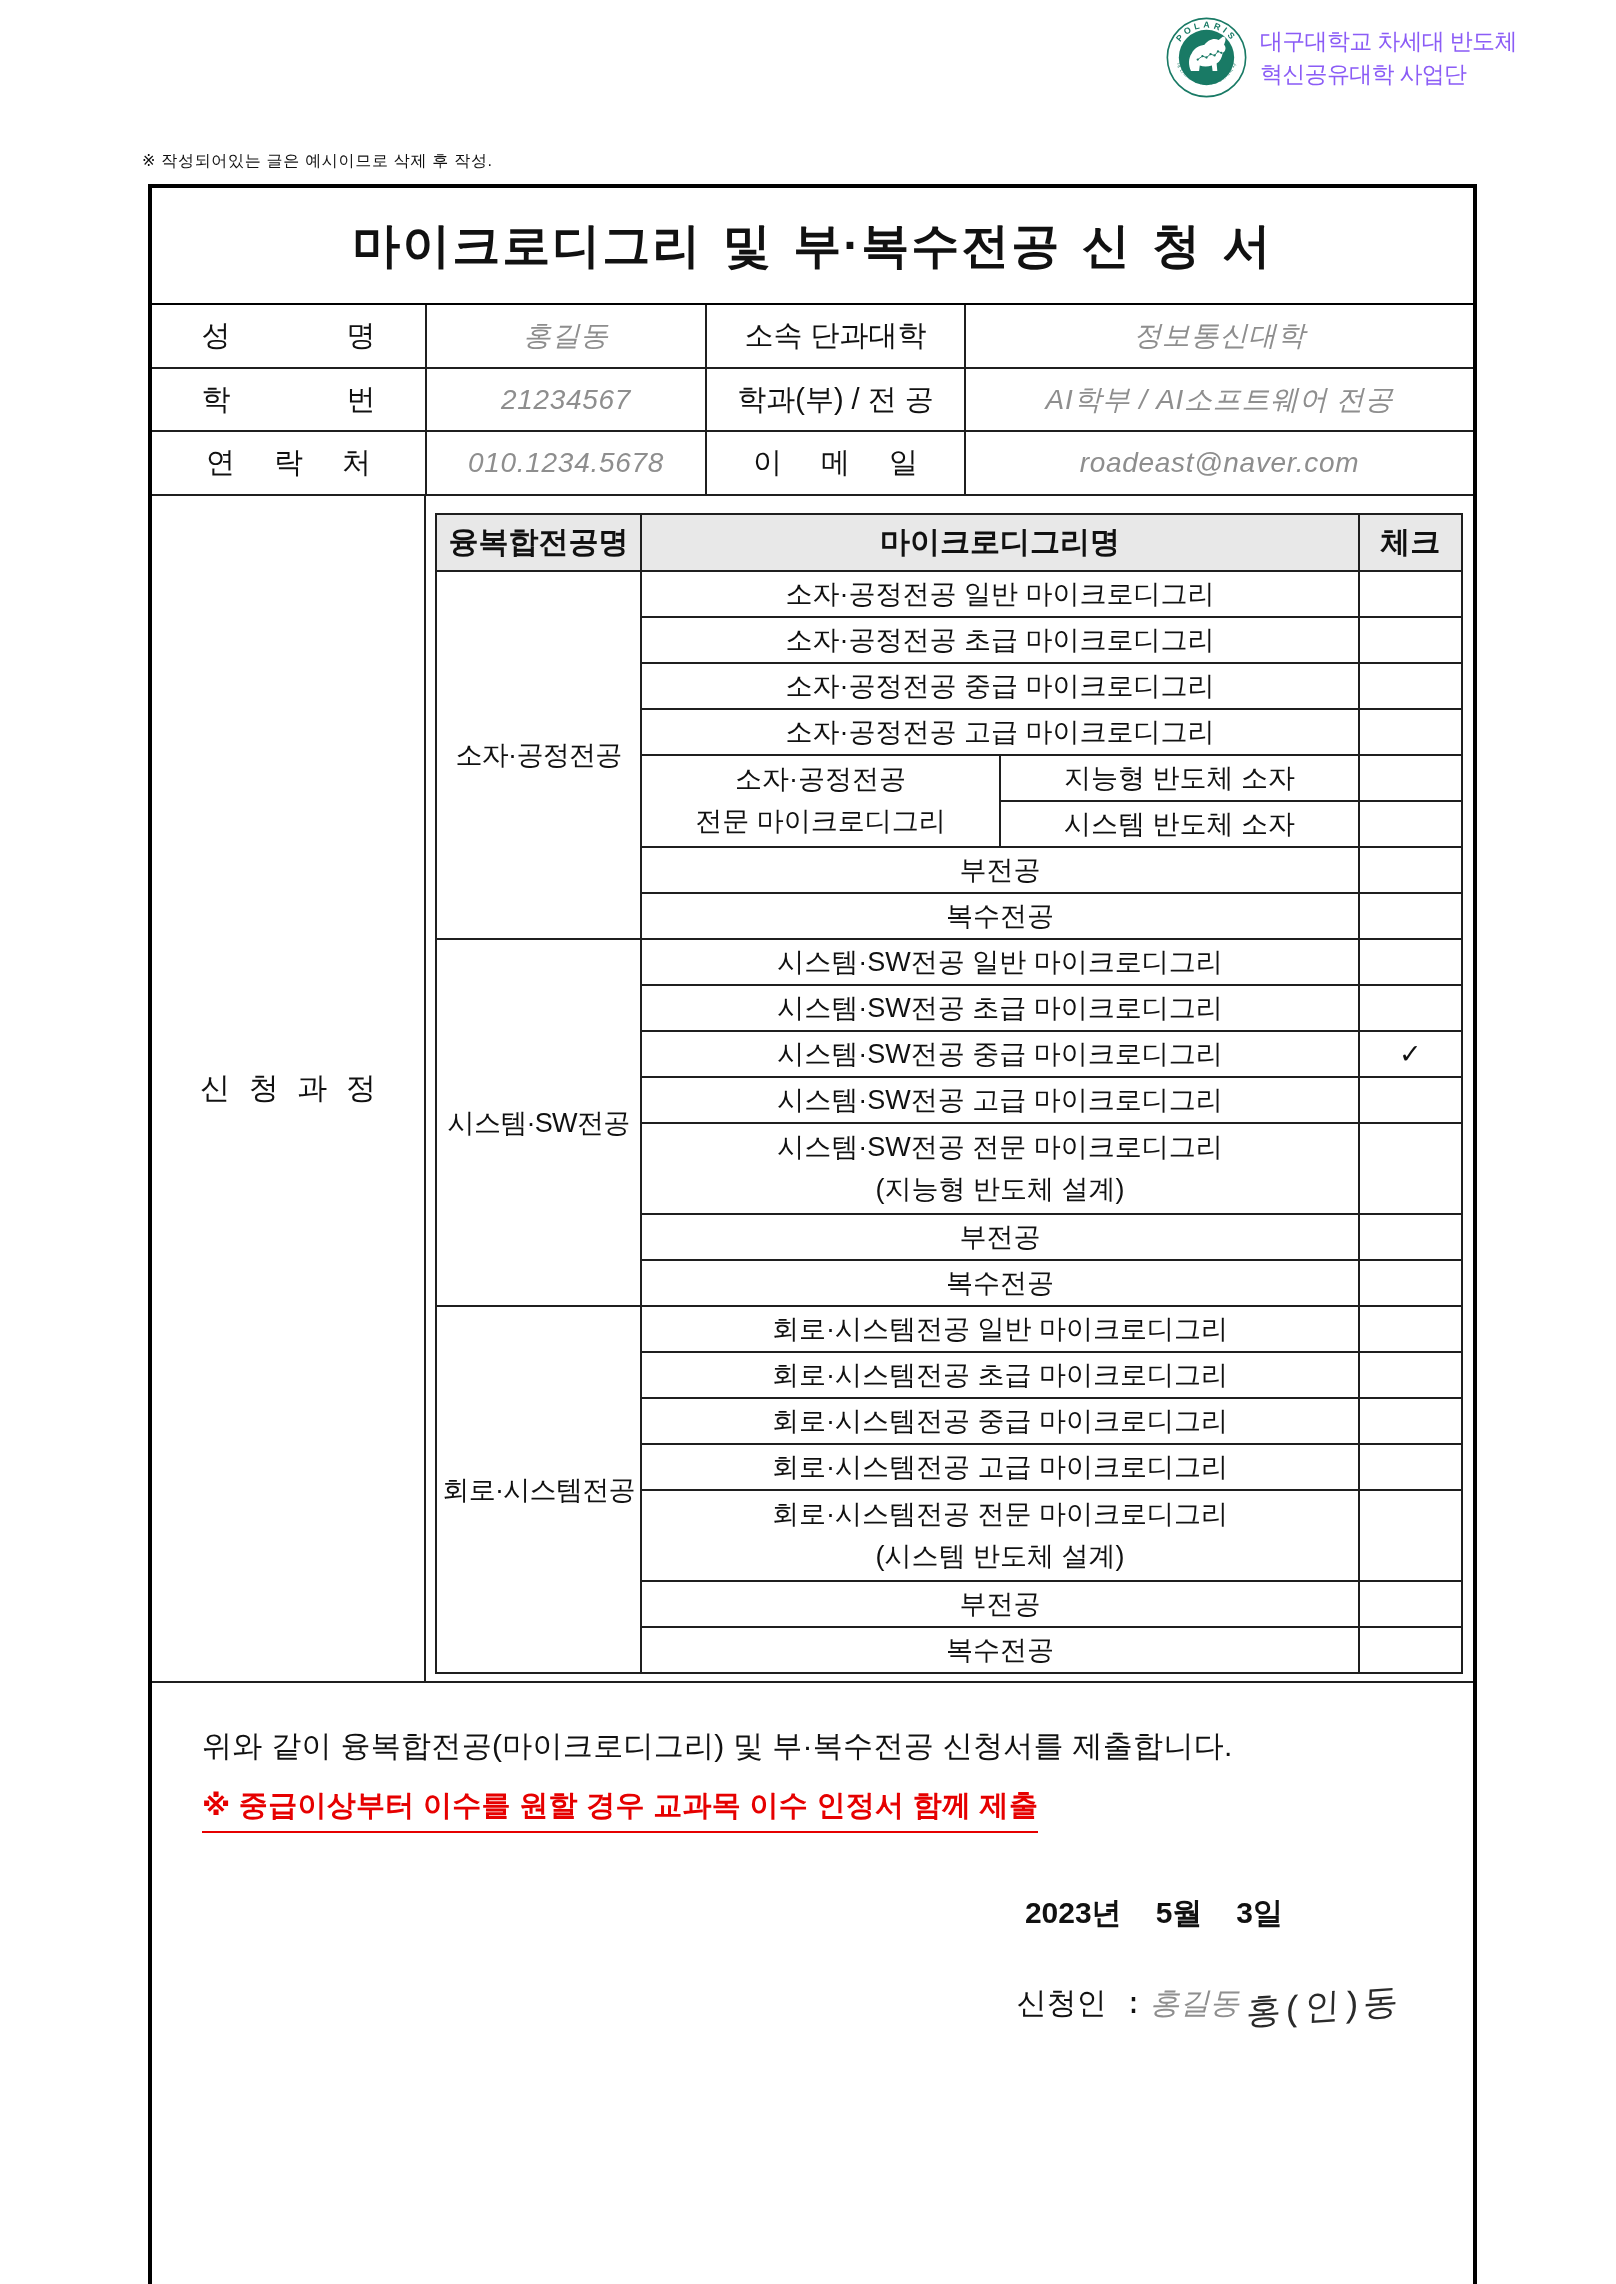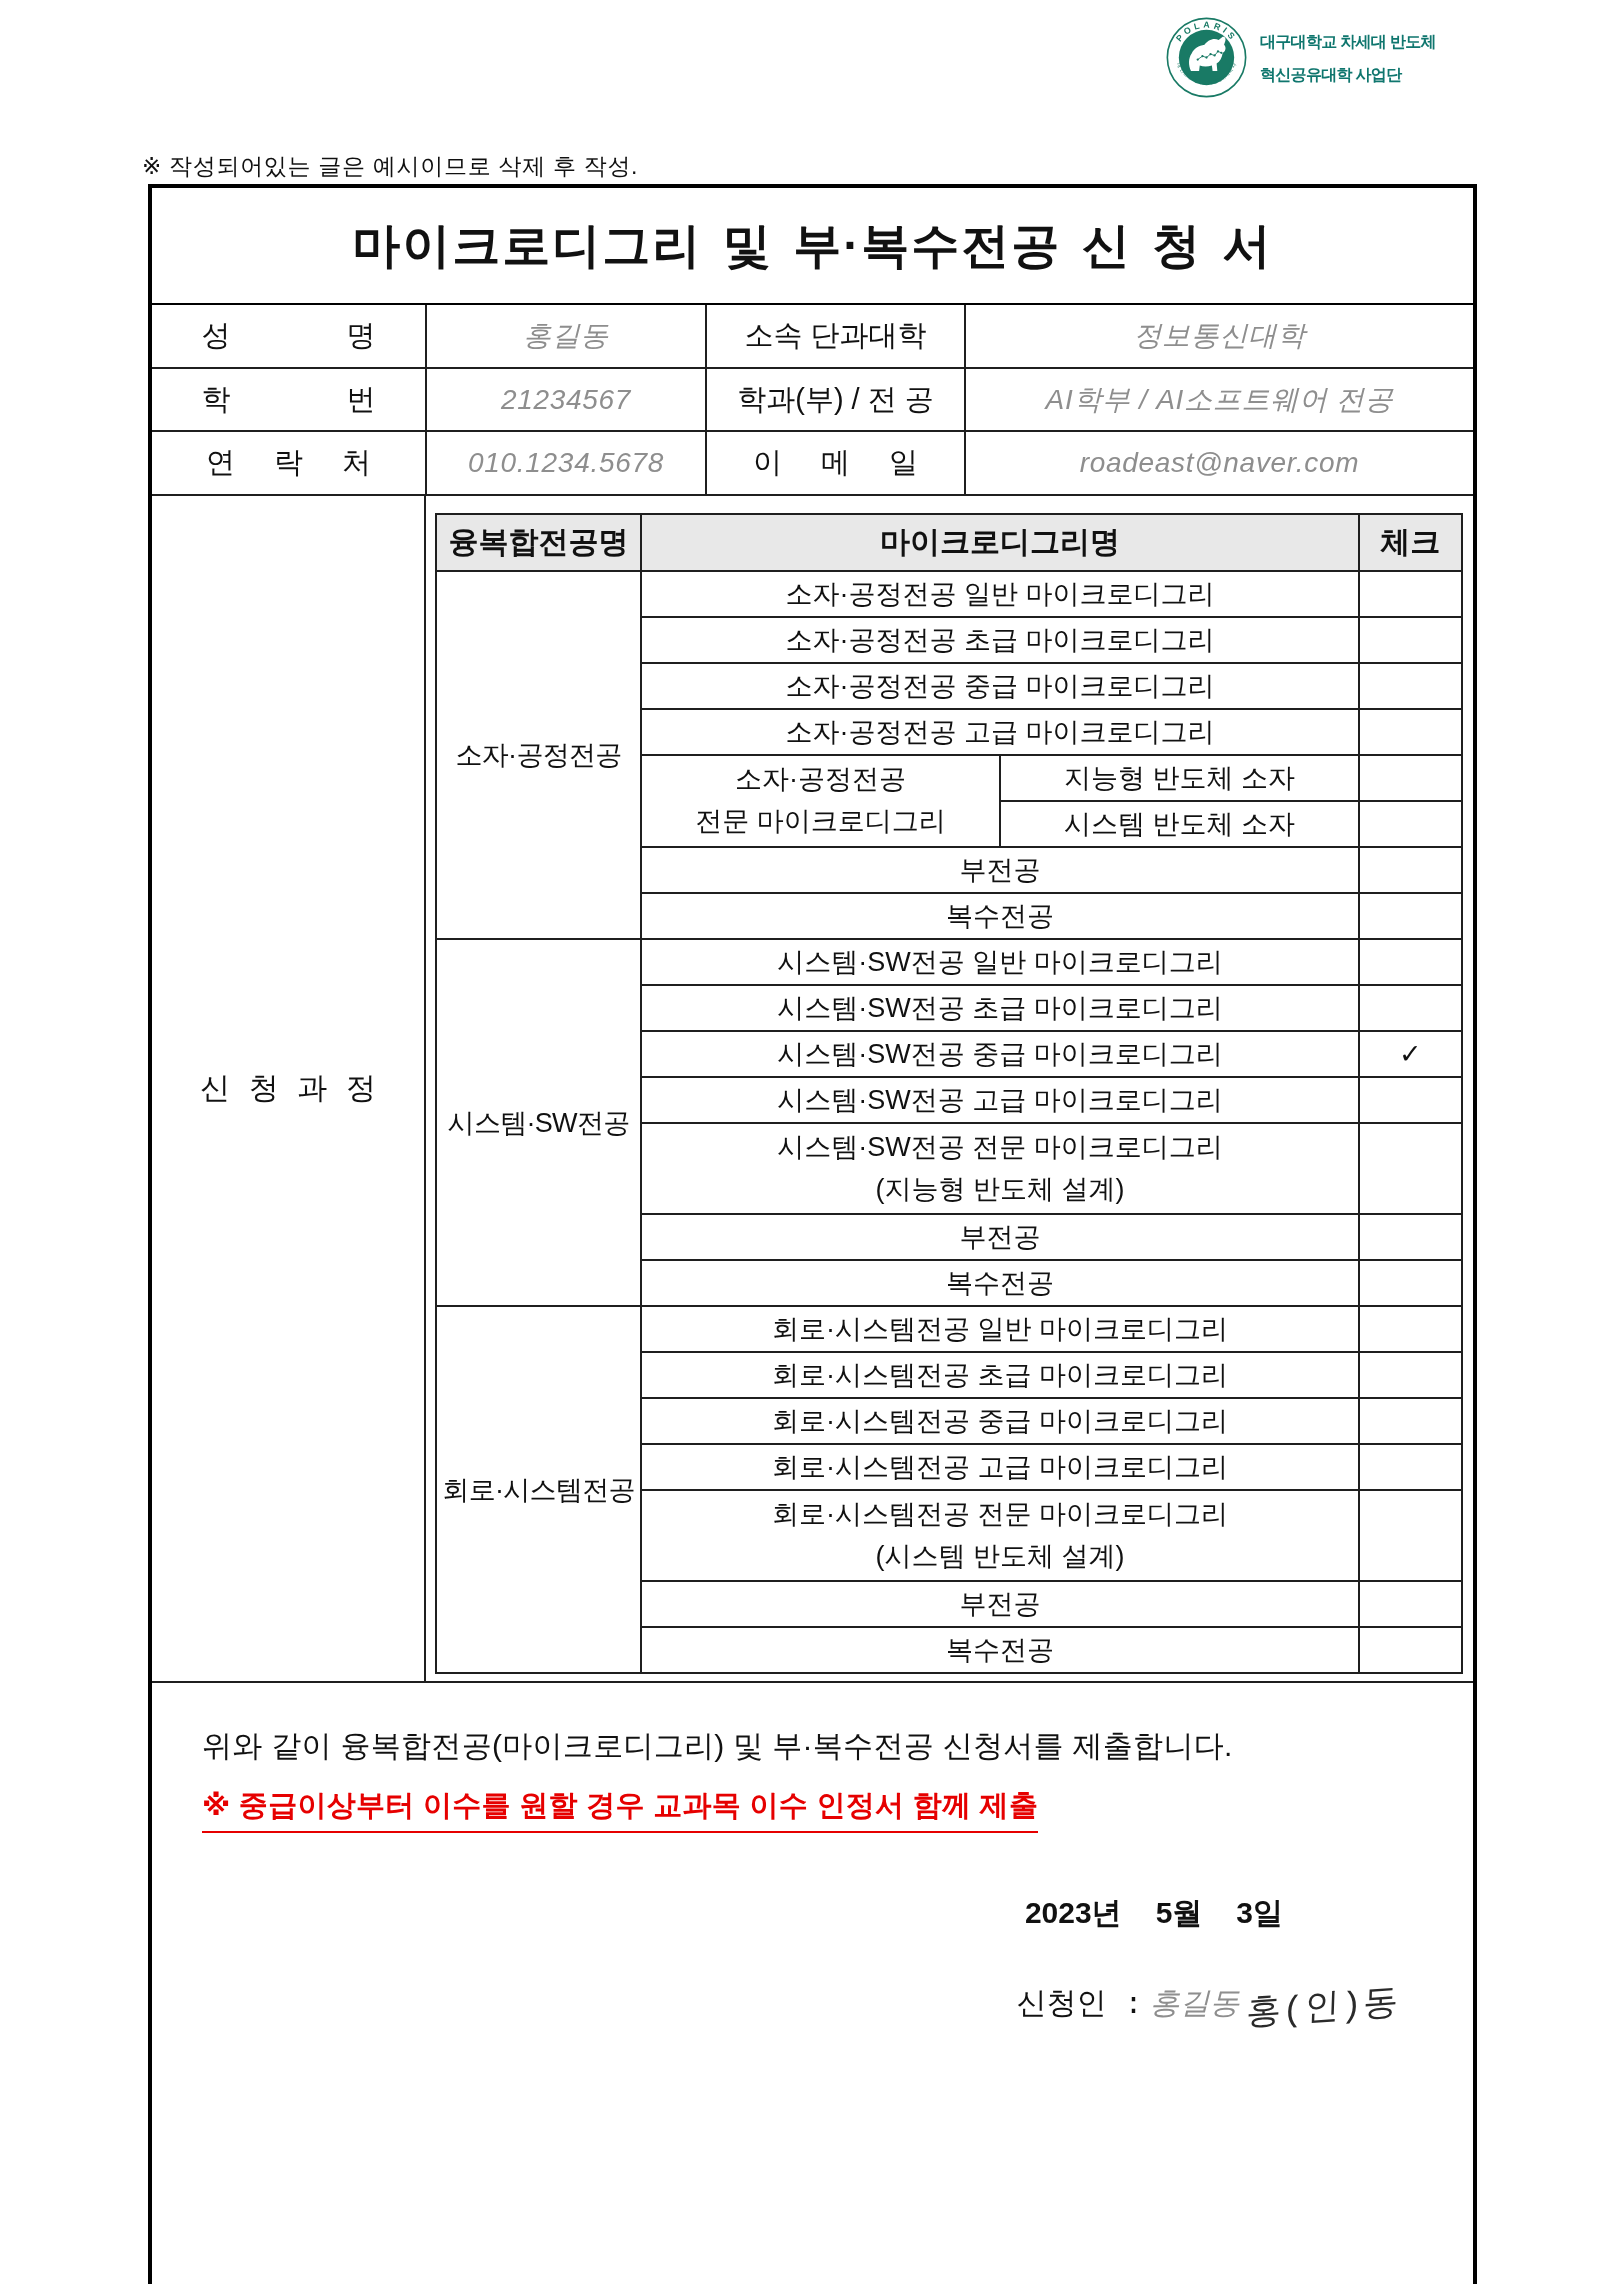--- a/index.html
+++ b/index.html
@@ -2,24 +2,24 @@
 <html style="font-size:10.4px"><head>
 <meta charset="utf-8">
 <style>
   html,body{margin:0;padding:0;background:#ffffff;}
   body{font-family:"Liberation Sans","DejaVu Sans",sans-serif;color:#111;}
   .page{position:relative;width:1616px;height:2284px;background:#fff;overflow:hidden;}
 
   
   .logo{position:absolute;top:17px;left:1166px;display:flex;align-items:center;gap:13px;}
   .logo svg{width:81px;height:81px;display:block;}
-  .logo-text{font-weight:bold;font-size:16px;line-height:33px;letter-spacing:-0.7px;color:#0f766e;white-space:nowrap;}
-
-  
-  .note{position:absolute;top:151px;left:142px;font-size:23px;letter-spacing:0.7px;color:#101010;}
+  .logo-text{font-weight:normal;font-size:23px;line-height:33px;letter-spacing:-0.7px;color:#8b5cf6;white-space:nowrap;}
+
+  
+  .note{position:absolute;top:151px;left:142px;font-size:16px;letter-spacing:0.7px;color:#101010;}
 
   
   .form{position:absolute;top:184px;left:148px;width:1329px;height:2238px;
         border:4.6px solid #000;box-sizing:border-box;display:flex;flex-direction:column;background:#fff;}
 
   .title-row{flex:0 0 115px;display:flex;align-items:center;justify-content:center;
              border-bottom:2.6px solid #000;font-size:48px;font-weight:bold;letter-spacing:2px;word-spacing:5.2px;}
 
   
   table{border-collapse:collapse;}

